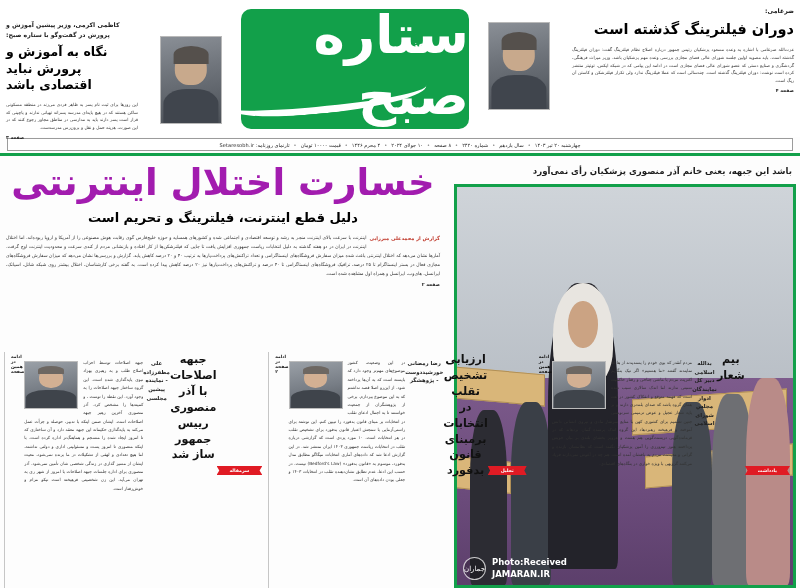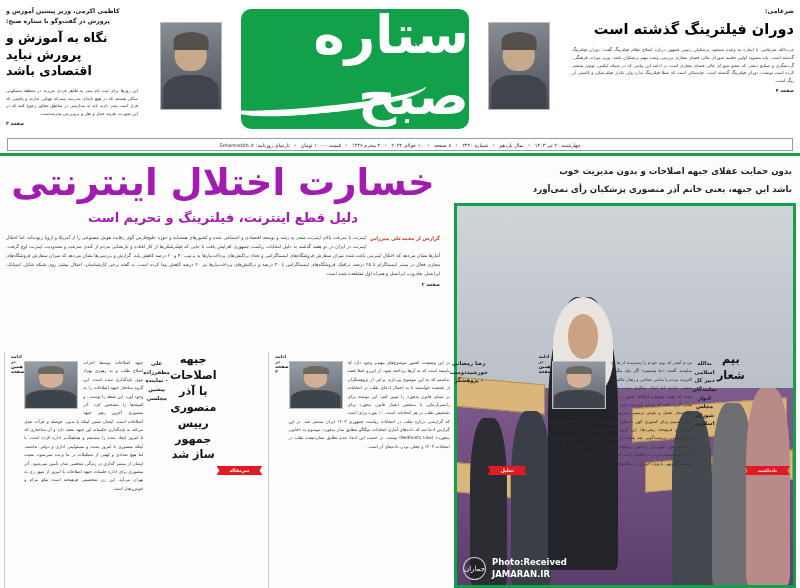--- a/index.html
+++ b/index.html
@@ -28,21 +28,21 @@
     height: 137px;
     background: #ffffff;
     display: flex;
     flex-direction: row-reverse;
     align-items: stretch;
   }
 
   
   .teaser-right {
     width: 230px;
-    padding: 6px 8px 4px 6px;
+    padding: 20px 8px 4px 6px;
     display: flex;
     flex-direction: row;
     gap: 22px;
   }
   .teaser-right-text {
     flex: 1;
     text-align: left;
     direction: rtl;
   }
   .teaser-kicker {
@@ -320,21 +320,21 @@
     font-weight: bold;
     color: #a21caf;
     text-align: center;
     line-height: 1.12;
     letter-spacing: -1px;
     white-space: nowrap;
   }
   .lead-sub {
     font-size: 13px;
     font-weight: bold;
-    color: #a21caf;
+    color: #000000;
     text-align: center;
     margin-top: 7px;
   }
   .lead-body {
     font-size: 4.6px;
     line-height: 1.95;
     color: #333;
     text-align: justify;
     margin-top: 9px;
     position: relative;
@@ -509,21 +509,20 @@
       <span class="sep">•</span>
     <span>تارنمای روزنامه: Setaresobh.ir</span>
   </div>
 
   <div class="green-rule"></div>
 
   <div class="main">
 
     <div class="photo-col">
       <div class="photo-head">
-        <div class="photo-sub">بدون حمایت عقلای جبهه اصلاحات و بدون مدیریت خوب</div>
         <div class="photo-sub">باشد این جبهه، یعنی خانم آذر منصوری پزشکیان رأی نمی‌آورد</div>
       </div>
       <div class="photo-frame">
         <div class="photo-art">
           <div class="ph-wall"></div>
           <div class="ph-floor"></div>
           <div class="ph-table ph-t1"></div>
           <div class="ph-table ph-t2"></div>
           <div class="ph-table ph-t3"></div>
           <div class="ph-table ph-t4"></div>
@@ -571,20 +570,21 @@
           <div class="mp-body"></div>
         </div>
         <span>جبهه اصلاحات توسط احزاب اصلاح طلب و به رهبری بهزاد نبوی پایه‌گذاری شده است. این گروه ساختار جبهه اصلاحات را به وجود آورد. این نقطه را توست ، و کمیته‌ها را مشخص کرد. آذر منصوری آخرین رهبر جبهه اصلاحات است. ایشان ضمن اینکه با تدبیر، حوصله و جرأت عمل می‌کند به پایه‌گذاری حکیمانه این جبهه معقد دارد و آن ساختاری که تا امروز ایجاد شده را منسجم و هماهنگ‌تر اداره کرده است. با اینکه منصوری تا امروز پست‌ و مسئولیتی اداری و دولتی نداشته، اما هیچ تعدادی و لهفی از تشکیلات در ما برنده نمی‌شود، معیت ایشان از مسیر گذاری در زندگی شخصی شان تأمین نمی‌شود. آذر منصوری برای اداره جلسات جبهه اصلاحات با امروز از شهر ری به تهران می‌آید. این زن شخصیتی فرهیخته است نیکو مرام و خوش‌رفتار است.</span>
       </div>
       <div class="cont">ادامه در همین صفحه</div>
     </div>
 
     <div class="story">
       <div class="label">تحلیل</div>
       <div class="hrule"></div>
+      <h3>ارزیابی تشخیص تقلب در انتخابات برمبنای قانون بدفورد</h3>
       <div class="byline">رضا رمضانی خورشیددوست - پژوهشگر</div>
       <div class="story-body">
         <div class="mini-portrait">
           <div class="mp-face"></div>
           <div class="mp-hair"></div>
           <div class="mp-body"></div>
         </div>
         <span>در این وضعیت، کشور موضوع‌های مهم‌تر وجود دارد که بایسته است که به آن‌ها پرداخته شود. از این‌رو اصلا قصد نداشتم که به این موضوع بپردازم. برخی از پژوهشگران از جمعیت خواستند تا به اجمال ادعای تقلب در انتخابات بر مبنای قانون بدفورد را تبیین کنم. این نوشته برای راستی‌آزمایی با سنجش اعتبار قانون بدفورد برای تشخیص تقلب در هر انتخابات است. ۱۰ مورد یزدی است که گزارشی درباره تقلب در انتخابات ریاست جمهوری ۱۴۰۳ ایران منتشر شد. در این گزارش ادعا شد که داده‌های آماری انتخابات میگاگو مطابق مدل بدفورد، موسوم به «قانون بدفورد» (Bedford's Law) نیست. در حسب این ادعا، عدم تطابق نشان‌دهنده تقلب در انتخابات ۱۴۰۳ و جعلی بودن داده‌های آن است.</span>
       </div>
       <div class="cont">ادامه در صفحه ۲</div>

